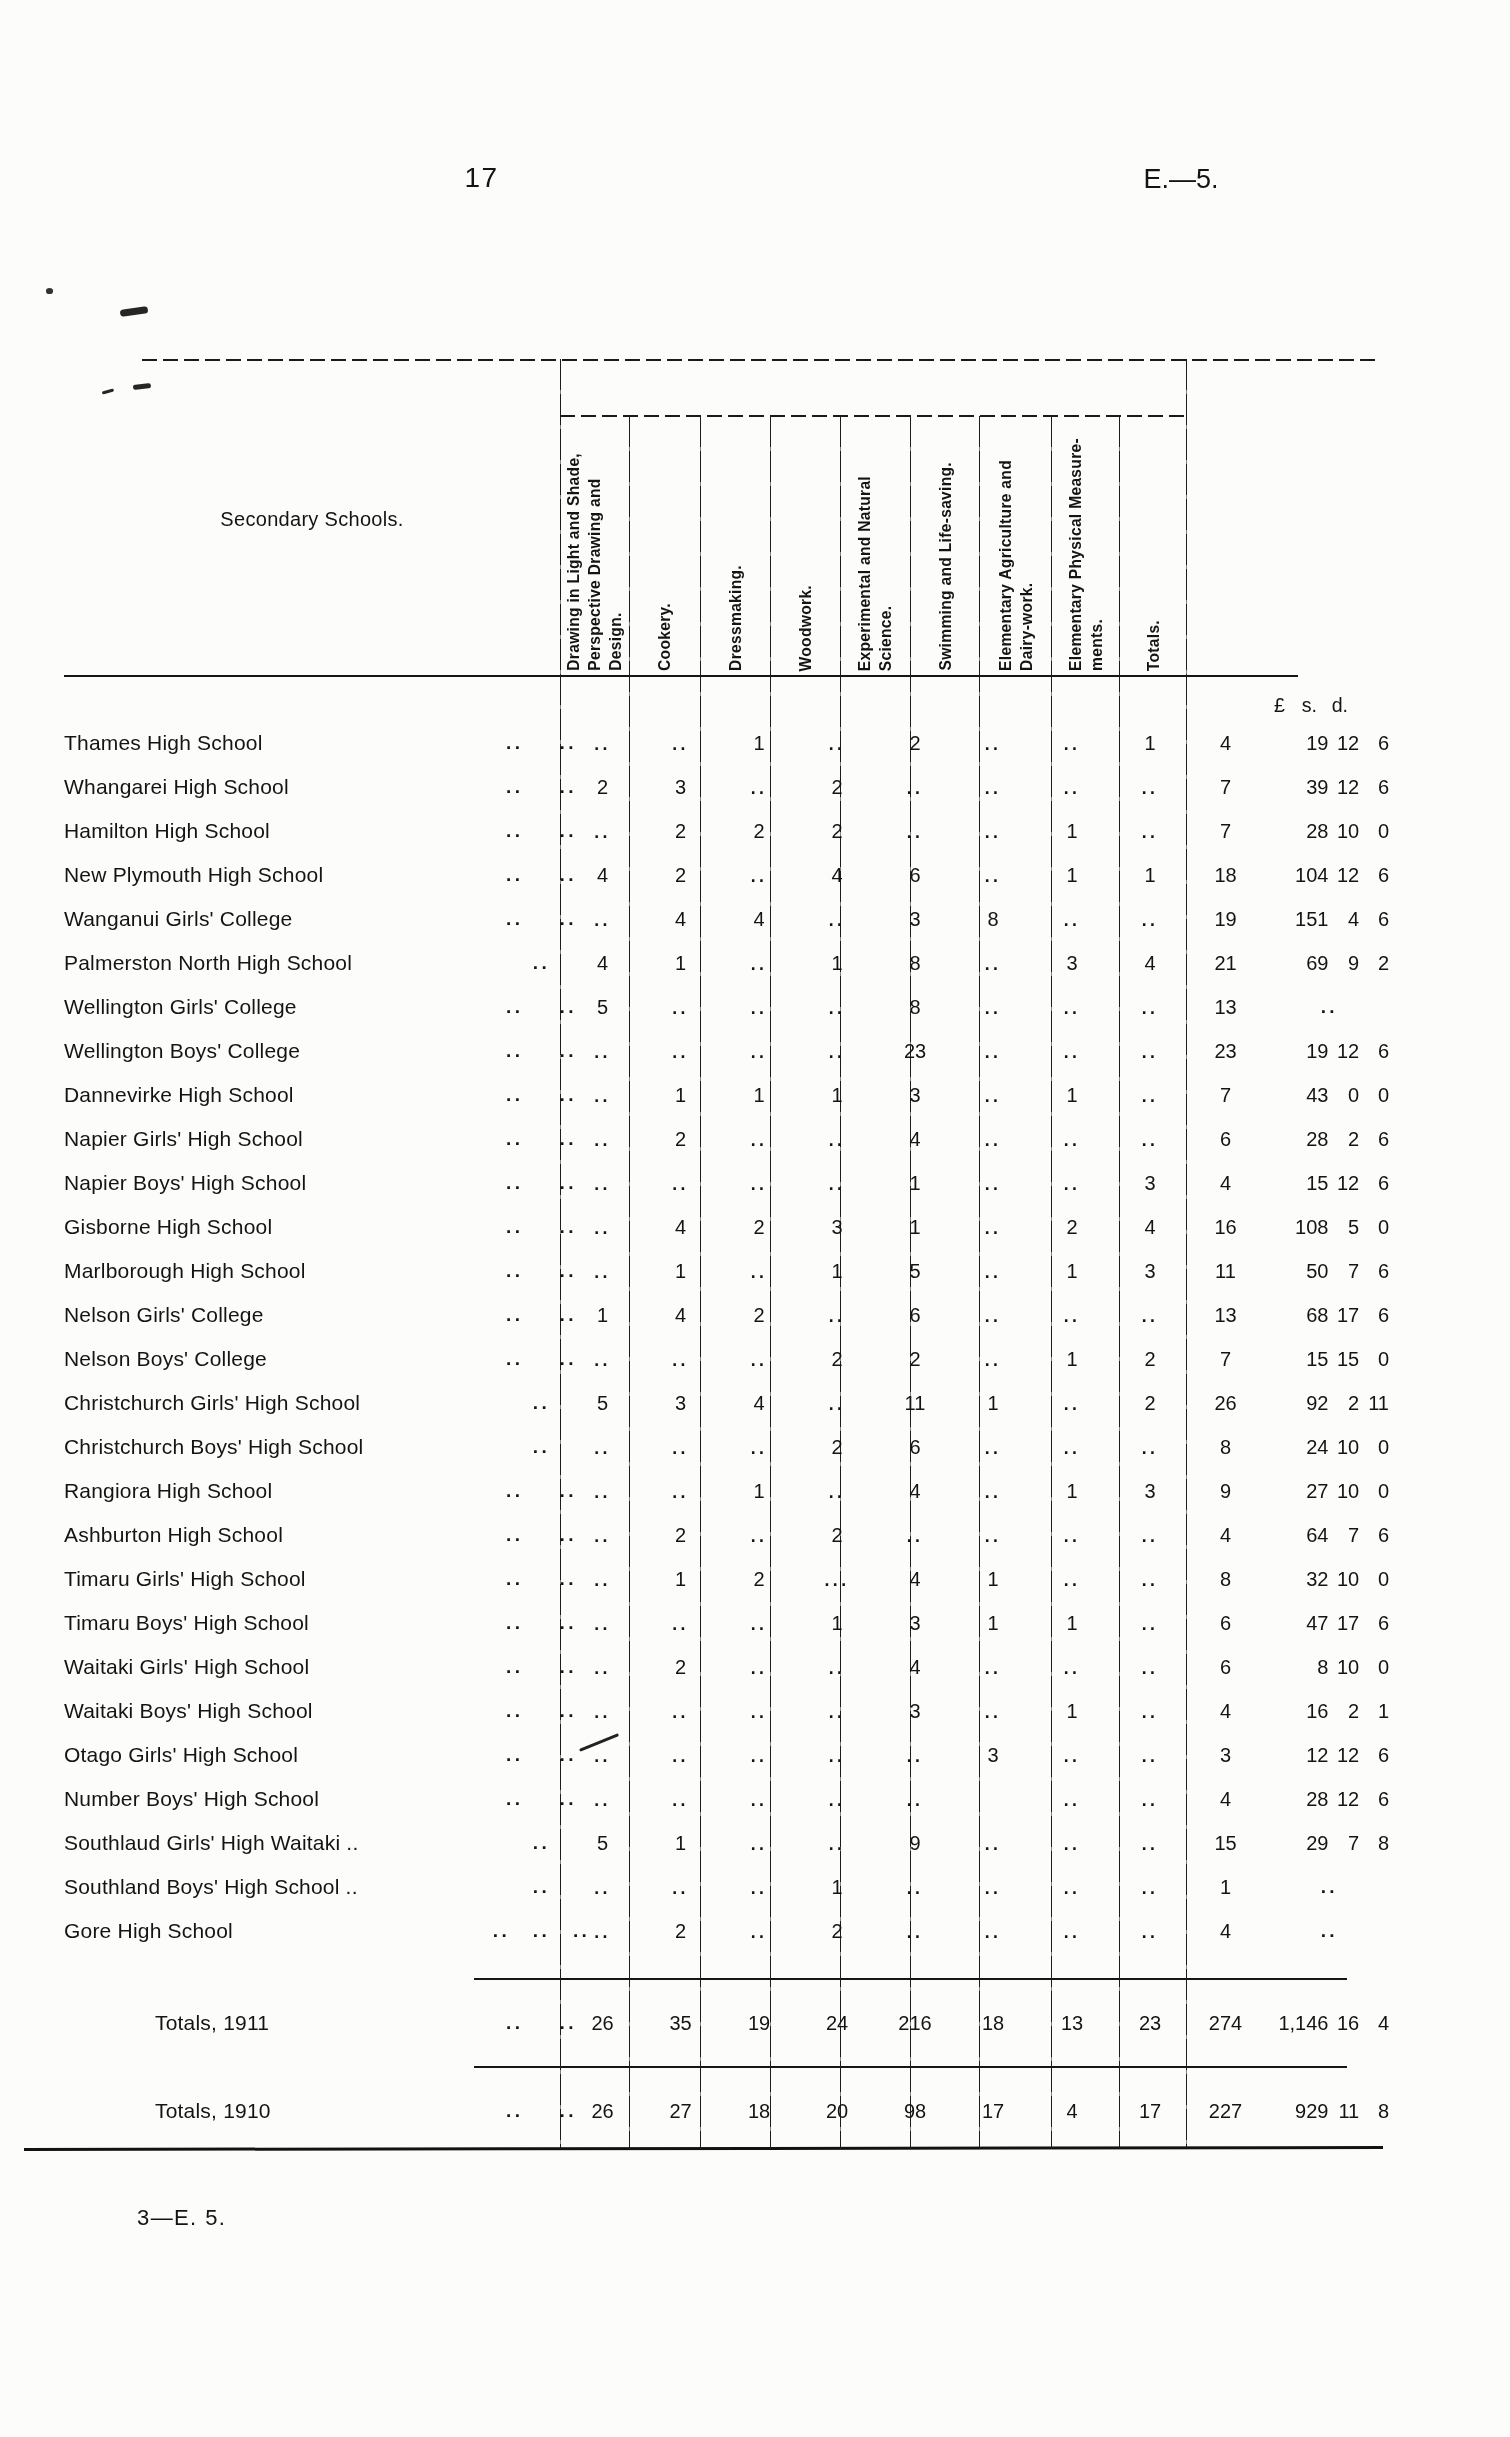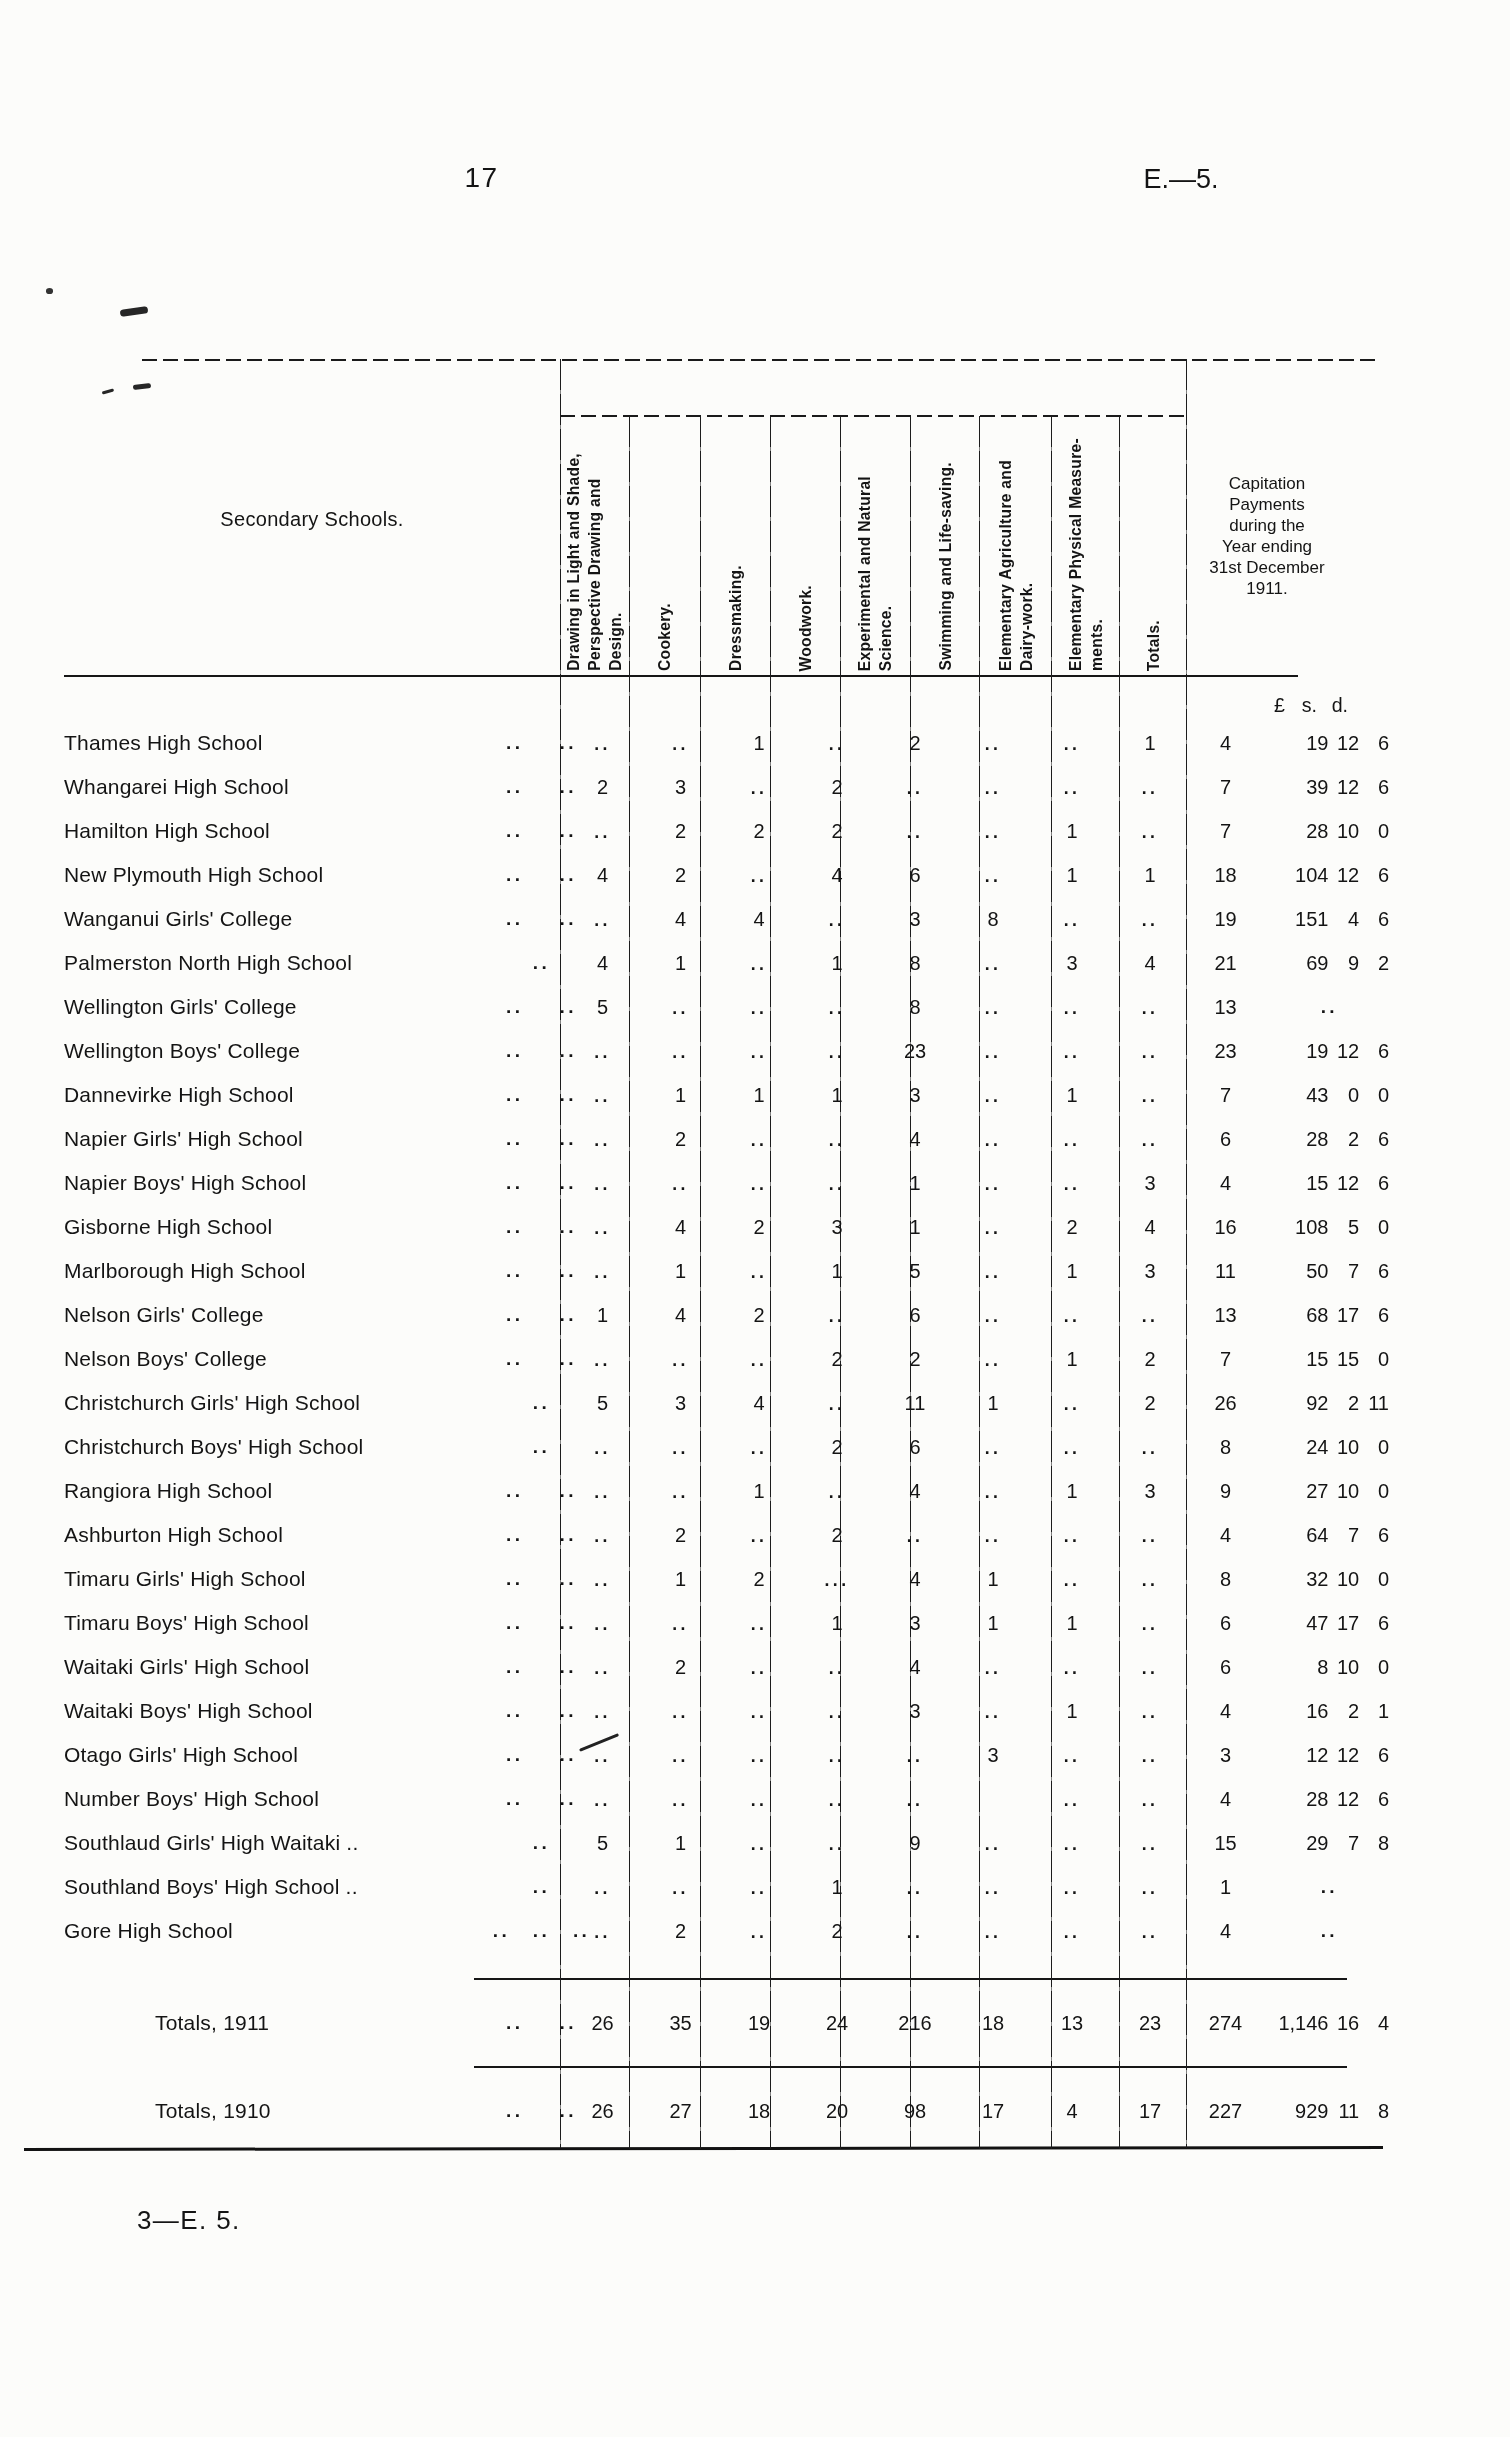--- a/index.html
+++ b/index.html
@@ -7,21 +7,21 @@
     position:relative; width:1511px; height:2438px; margin:0 auto;
     background:#fcfcfa; color:#141414; overflow:hidden;
     font-family:Liberation Sans, sans-serif;
   }
   .abs{position:absolute;}
   
   .page-number{left:414px; top:162px; width:135px; font-size:28px; text-align:center; letter-spacing:1.4px;}
   .page-edition{left:1100px; top:164px; width:162px; font-size:27px; text-align:center;}
   .doc-title{left:79px; top:314px; width:1218px; font-size:25px; text-align:center;
              font-variant:small-caps; letter-spacing:1px;}
-  .footer-sig{left:137px; top:2205px; font-size:26px; letter-spacing:1.4px;}
+  .footer-sig{left:137px; top:2205px; font-size:22px; letter-spacing:1.4px;}
   
   .rule-dashed{height:2px; background:repeating-linear-gradient(90deg,#1a1a1a 0 15px,rgba(0,0,0,0) 15px 21px);}
   .rule-top{left:142px; top:359px; width:1239px;}
   .rule-under-banner{left:560px; top:415px; width:625px;}
   .rule-header-bottom{left:64px; top:675px; width:1234px; height:2px; background:#161616;}
   .rule-sum{height:2px; background:#161616; left:474px; width:873px;}
   .rule-sum1{top:1978px;} .rule-sum2{top:2066px;}
   .rule-bottom{left:24px; top:2147px; width:1359px; height:2.7px; background:#121212; transform:rotate(-0.08deg);}
   .vline{width:1.4px; background:repeating-linear-gradient(180deg,#1c1c1c 0 31px,rgba(28,28,28,.55) 31px 35px);}
   
@@ -118,28 +118,20 @@
 Dairy-work.</span>
       </div>
       <div class="rot-cell">
         <span class="rot">Elementary Physical Measure-
 ments.</span>
       </div>
       <div class="rot-cell">
         <span class="rot">Totals.</span>
       </div>
     </div>
-  <div class="abs cap-header" id="cap-header">
-      <div>Capitation</div>
-      <div>Payments</div>
-      <div>during the</div>
-      <div>Year ending</div>
-      <div>31st December</div>
-      <div>1911.</div>
-    </div>
 
   <div class="abs currency-header moneycols">
     <span class="cap-l">£</span>
     <span class="cap-s">s.</span>
     <span class="cap-d">d.</span>
   </div>
 
   <div class="abs rows" id="rows">
       <div class="row">
         <div class="stub-cell">

